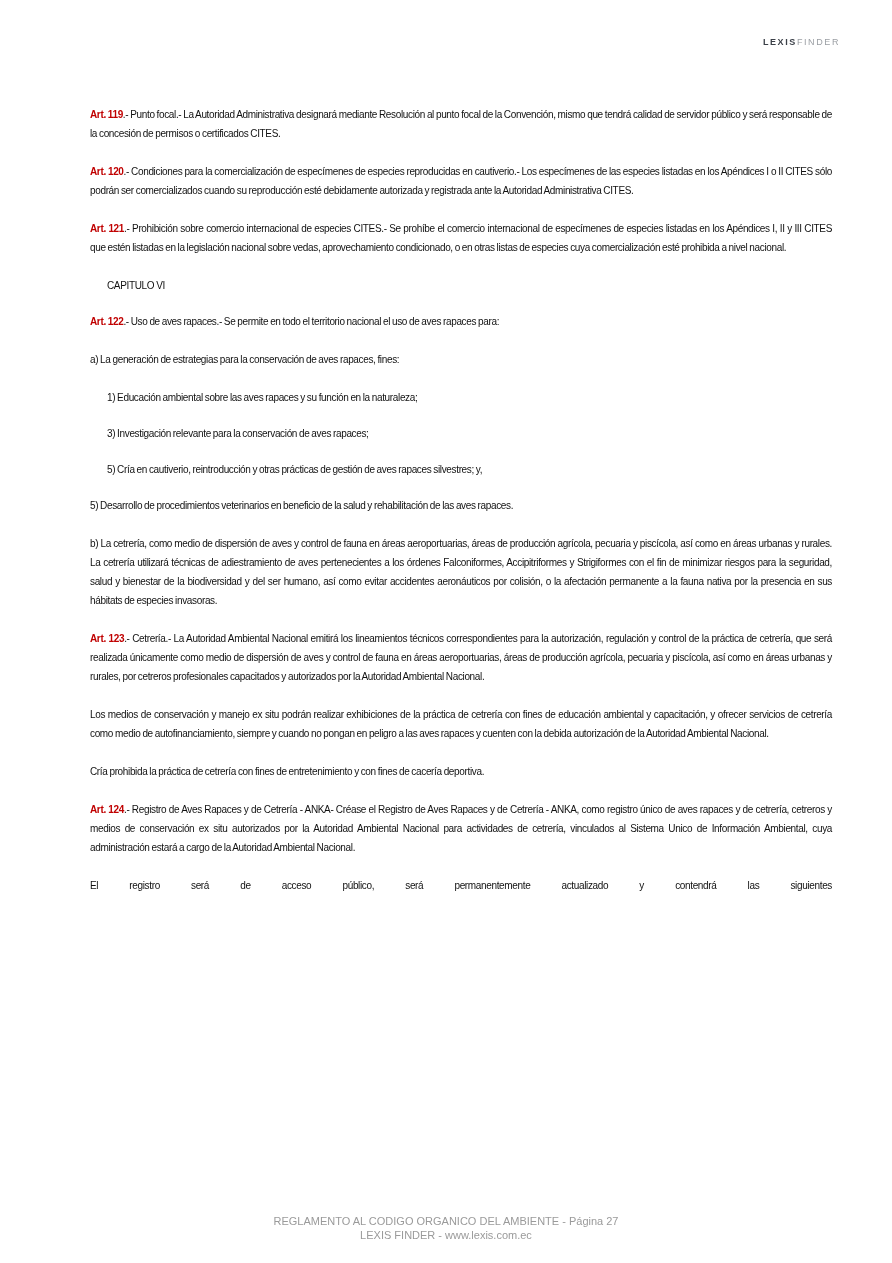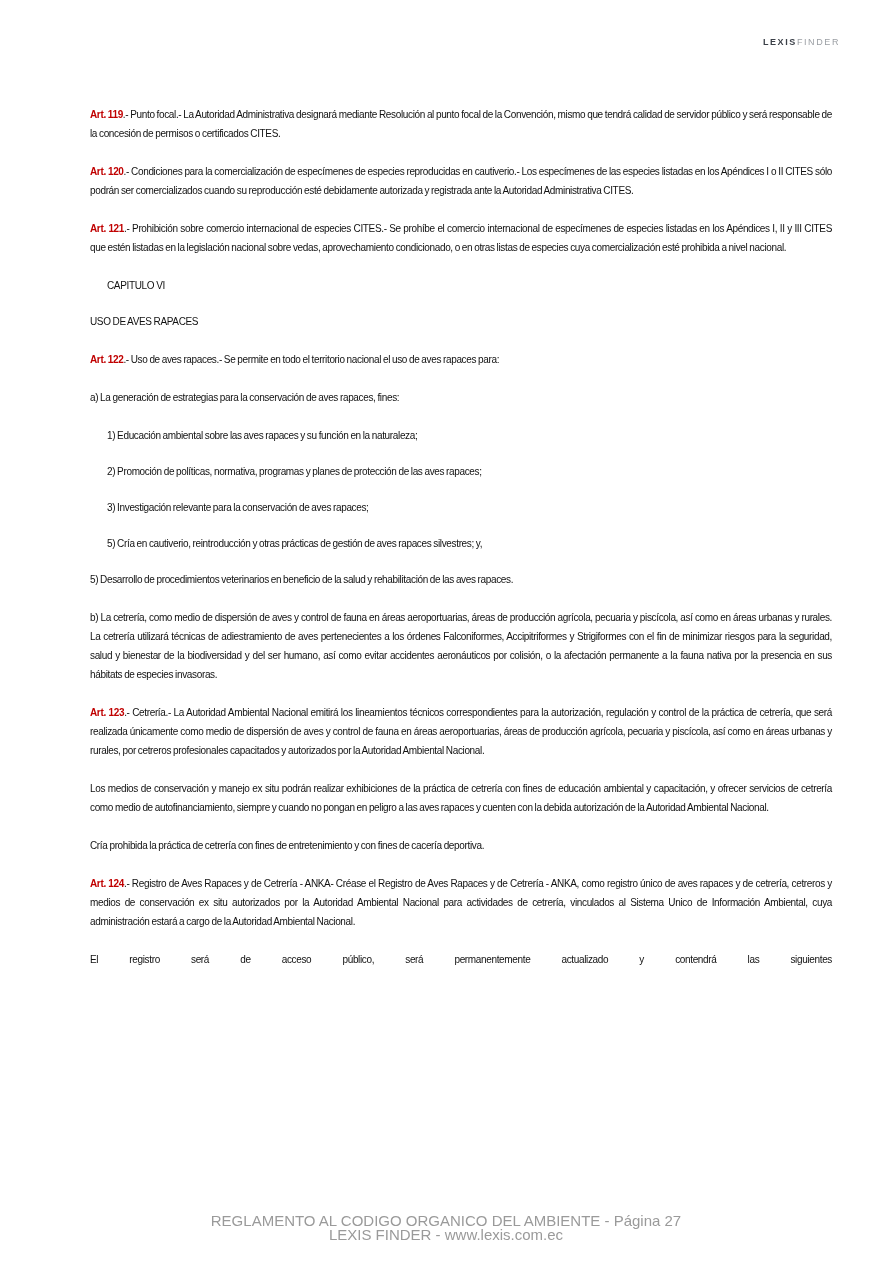--- a/index.html
+++ b/index.html
@@ -13,45 +13,43 @@
   .content {
     position: absolute; left: 90px; top: 105px; width: 742px;
     font-family: Liberation Sans, sans-serif; font-size: 10px; line-height: 19px;
     color: #111111; letter-spacing: -0.35px; word-spacing: -0.5px;
   }
   .content p { margin: 0 0 19px 0; text-align: justify; text-align-last: left; }
   .content p.tight { margin: 17px; }
   .art { color: #c00000; font-weight: bold; }
   .footer {
     position: absolute; top: 1214px; left: 0; width: 892px; text-align: center;
-    font-family: "Liberation Sans", sans-serif; font-size: 15px; line-height: 14px; color: #9a9a9a;
+    font-family: "Liberation Sans", sans-serif; font-size: 11px; line-height: 14px; color: #9a9a9a;
   }
 </style>
 </head>
 <body>
 
 <div class="header-logo"><span class="lexis">LEXIS</span><span>FINDER</span></div>
 
 <div class="content">
 
   <p><span class="art">Art. 119</span><span>.- Punto focal.- La Autoridad Administrativa designará mediante Resolución al punto focal de la Convención, mismo que tendrá calidad de servidor público y será responsable de la concesión de permisos o certificados CITES.</span></p>
 
   <p><span class="art">Art. 120</span><span>.- Condiciones para la comercialización de especímenes de especies reproducidas en cautiverio.- Los especímenes de las especies listadas en los Apéndices I o II CITES sólo podrán ser comercializados cuando su reproducción esté debidamente autorizada y registrada ante la Autoridad Administrativa CITES.</span></p>
 
   <p><span class="art">Art. 121</span><span>.- Prohibición sobre comercio internacional de especies CITES.- Se prohíbe el comercio internacional de especímenes de especies listadas en los Apéndices I, II y III CITES que estén listadas en la legislación nacional sobre vedas, aprovechamiento condicionado, o en otras listas de especies cuya comercialización esté prohibida a nivel nacional.</span></p>
 
   <p class="tight">CAPITULO VI</p>
-  <p>USO DE AVES RAPACES</p>
 
   <p><span class="art">Art. 122</span><span>.- Uso de aves rapaces.- Se permite en todo el territorio nacional el uso de aves rapaces para:</span></p>
 
   <p>a) La generación de estrategias para la conservación de aves rapaces, fines:</p>
 
   <p class="tight">1) Educación ambiental sobre las aves rapaces y su función en la naturaleza;</p>
-  <p class="tight">2) Promoción de políticas, normativa, programas y planes de protección de las aves rapaces;</p>
   <p class="tight">3) Investigación relevante para la conservación de aves rapaces;</p>
   <p class="tight">5) Cría en cautiverio, reintroducción y otras prácticas de gestión de aves rapaces silvestres; y,</p>
   <p>5) Desarrollo de procedimientos veterinarios en beneficio de la salud y rehabilitación de las aves rapaces.</p>
 
   <p>b) La cetrería, como medio de dispersión de aves y control de fauna en áreas aeroportuarias, áreas de producción agrícola, pecuaria y piscícola, así como en áreas urbanas y rurales. La cetrería utilizará técnicas de adiestramiento de aves pertenecientes a los órdenes Falconiformes, Accipitriformes y Strigiformes con el fin de minimizar riesgos para la seguridad, salud y bienestar de la biodiversidad y del ser humano, así como evitar accidentes aeronáuticos por colisión, o la afectación permanente a la fauna nativa por la presencia en sus hábitats de especies invasoras.</p>
 
   <p><span class="art">Art. 123</span><span>.- Cetrería.- La Autoridad Ambiental Nacional emitirá los lineamientos técnicos correspondientes para la autorización, regulación y control de la práctica de cetrería, que será realizada únicamente como medio de dispersión de aves y control de fauna en áreas aeroportuarias, áreas de producción agrícola, pecuaria y piscícola, así como en áreas urbanas y rurales, por cetreros profesionales capacitados y autorizados por la Autoridad Ambiental Nacional.</span></p>
 
   <p>Los medios de conservación y manejo ex situ podrán realizar exhibiciones de la práctica de cetrería con fines de educación ambiental y capacitación, y ofrecer servicios de cetrería como medio de autofinanciamiento, siempre y cuando no pongan en peligro a las aves rapaces y cuenten con la debida autorización de la Autoridad Ambiental Nacional.</p>
 

